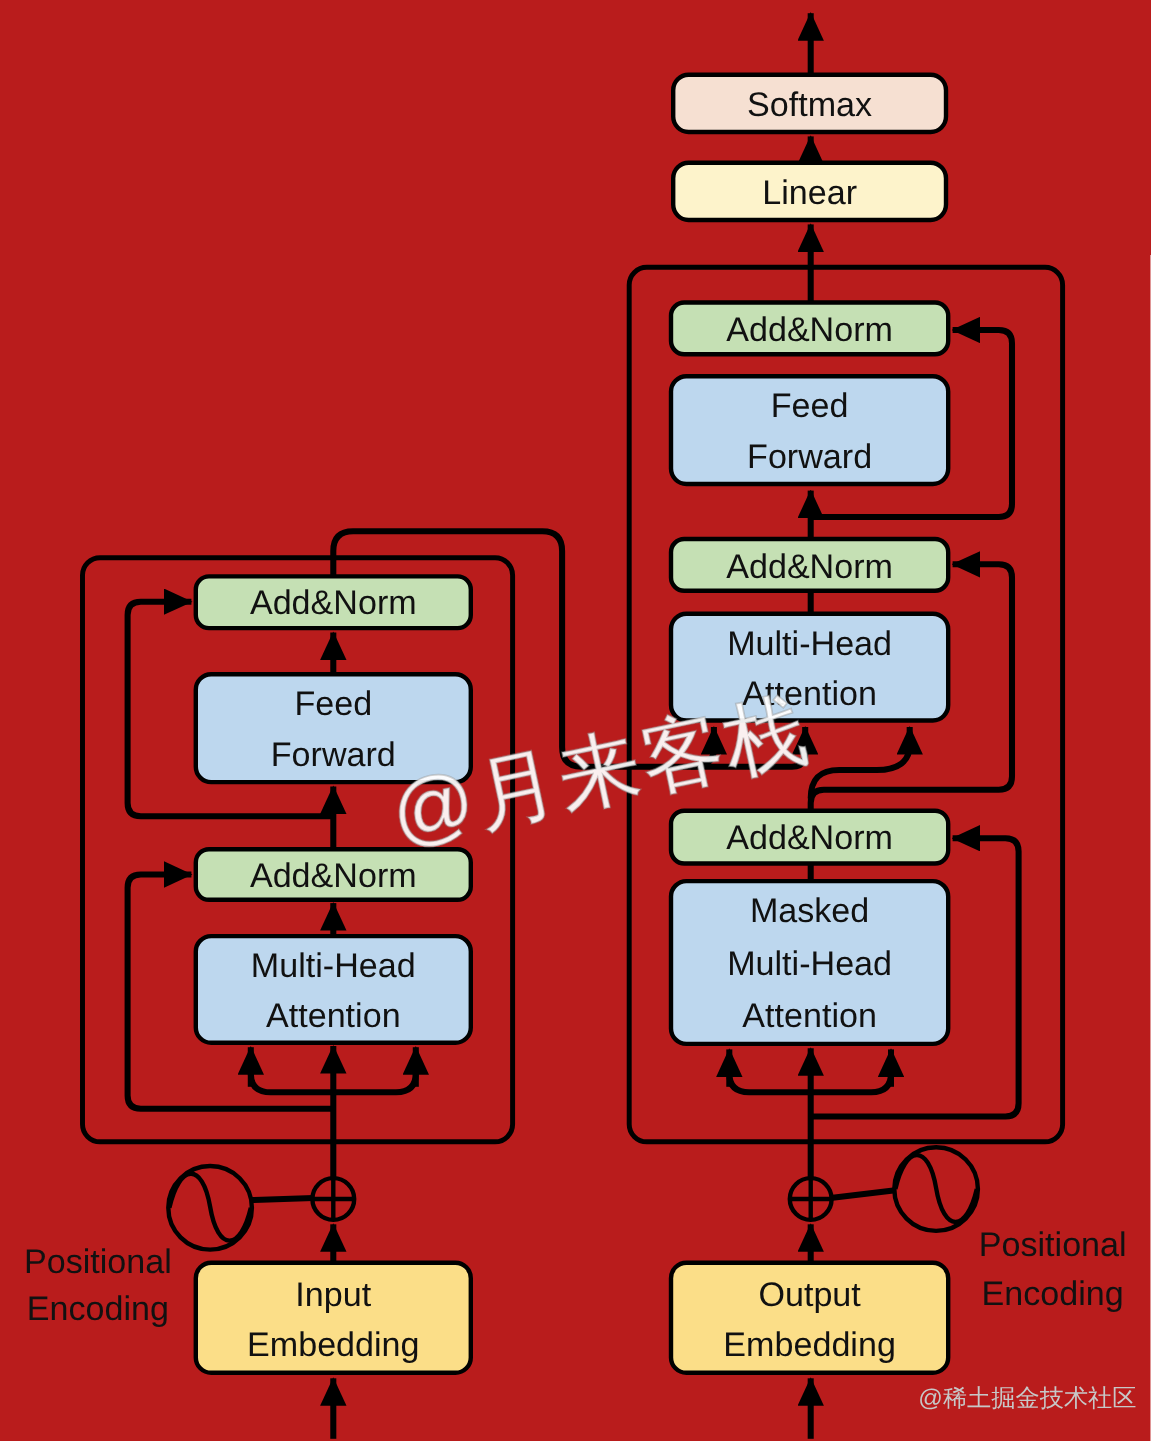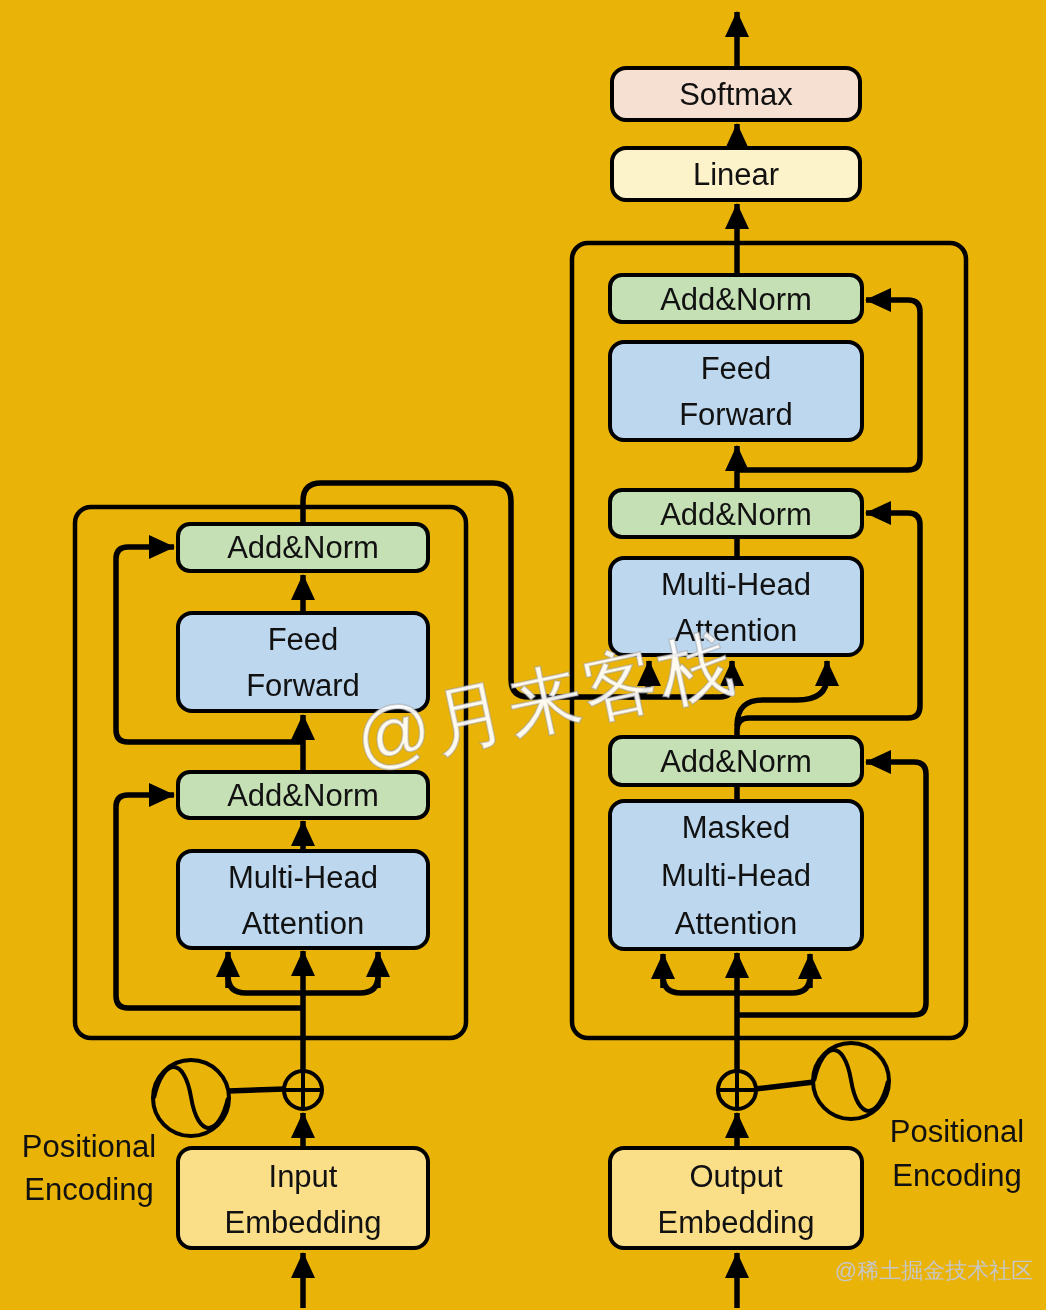--- a/index.html
+++ b/index.html
@@ -1,16 +1,16 @@
 <!DOCTYPE html>
 <html><head>
 <meta charset="utf-8">
 <style>
   html,body{margin:0;padding:0;background:#ffffff;}
-  #stage{position:relative;width:1046px;height:1310px;background:#eab308;overflow:hidden;
+  #stage{position:relative;width:1046px;height:1310px;background:#b91c1c;overflow:hidden;
          font-family:"Liberation Sans", sans-serif;}
   svg{position:absolute;left:0;top:0;}
   .flow{stroke:#000;stroke-width:5.5;fill:none;}
   .thin{stroke:#000;stroke-width:4;fill:none;}
   .node{stroke:#000;stroke-width:4;}
   .container{stroke:#000;stroke-width:4.5;fill:none;}
   .lbl{font-size:31px;fill:#111;text-anchor:middle;}
   .pos-lbl{font-size:31px;fill:#111;text-anchor:middle;}
   .wm-center{font-size:74px;letter-spacing:3px;fill:rgba(255,255,255,0.93);
              stroke:rgba(150,150,150,0.45);stroke-width:1.6px;text-anchor:start;}

